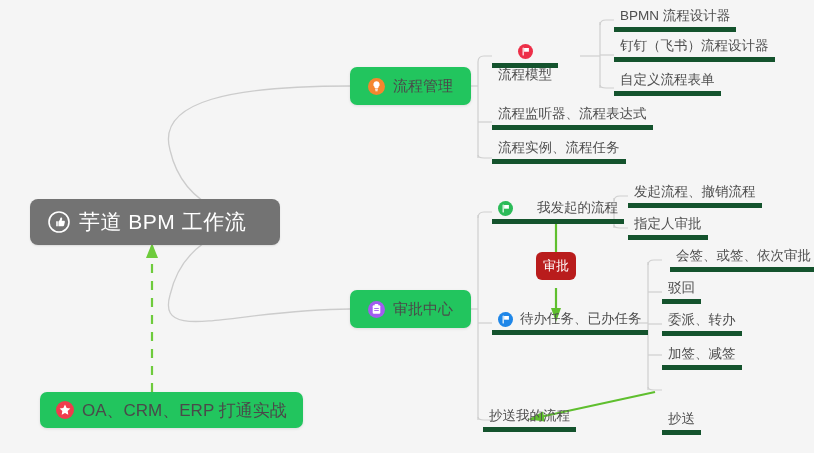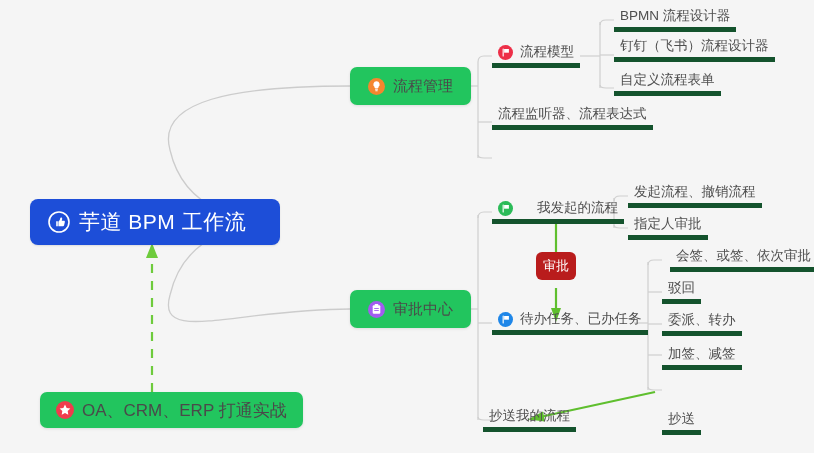--- a/index.html
+++ b/index.html
@@ -22,21 +22,21 @@
     width: 814px;
     height: 453px;
     pointer-events: none;
   }
   
   .root-node {
     position: absolute;
     display: flex;
     align-items: center;
     gap: 9px;
-    background: #1d4ed8;
+    background: #737373;
     border-radius: 8px;
     padding: 0 18px;
     height: 46px;
     box-shadow: 0 1px 2px rgba(0,0,0,0.10);
     box-sizing: border-box;
   }
   .root-label {
     color: #ffffff;
     font-size: 21px;
     letter-spacing: 0.5px;
@@ -186,21 +186,21 @@
       <svg width="17" height="17" viewBox="0 0 17 17">
         <circle cx="8.5" cy="8.5" r="8.5" fill="#F5862E"></circle>
         <path d="M8.5 3.3 a3.1 3.1 0 0 0 -1.9 5.6 v1.1 h3.8 v-1.1 a3.1 3.1 0 0 0 -1.9 -5.6 z" fill="#ffffff"></path>
         <rect x="7" y="10.6" width="3" height="1.1" rx="0.4" fill="#ffffff"></rect>
         <rect x="7.3" y="12.2" width="2.4" height="1.1" rx="0.4" fill="#ffffff"></rect>
       </svg>
     </span>
     <span class="card-label">流程管理</span>
   </div>
 
-  <div class="text-node" style="left:492px; top:44px;">
+  <div class="text-node" style="left:492px; top:44px;flex-direction:column;">
     <span class="ic">
       <svg width="15" height="15" viewBox="0 0 15 15">
         <circle cx="7.5" cy="7.5" r="7.5" fill="#ED2F48"></circle>
         <rect x="4.6" y="3.6" width="1.15" height="7.8" rx="0.5" fill="#ffffff"></rect>
         <path d="M6.1 4 h4.8 v3.7 h-4.8 z" fill="#ffffff"></path>
       </svg>
     </span>
     <span class="tlabel">流程模型</span>
   </div>
 
@@ -209,20 +209,23 @@
   </div>
   <div class="text-node" style="left:614px; top:38px;">
     <span class="tlabel">钉钉（飞书）流程设计器</span>
   </div>
   <div class="text-node" style="left:614px; top:72px;">
     <span class="tlabel">自定义流程表单</span>
   </div>
 
   <div class="text-node" style="left:492px; top:106px;">
     <span class="tlabel">流程监听器、流程表达式</span>
+  </div>
+  <div class="text-node" style="left:492px; top:140px;">
+    <span class="tlabel">流程实例、流程任务</span>
   </div>
 
   <div class="card-node wide" style="left:350px; top:290px;">
     <span class="ic">
       <svg width="17" height="17" viewBox="0 0 17 17">
         <circle cx="8.5" cy="8.5" r="8.5" fill="#A35CF0"></circle>
         <rect x="4.7" y="4.2" width="7.6" height="8.6" rx="1.1" fill="#ffffff"></rect>
         <rect x="6.6" y="2.9" width="3.8" height="2" rx="0.8" fill="#ffffff"></rect>
         <rect x="6.2" y="7" width="4.6" height="0.9" fill="#A35CF0"></rect>
         <rect x="6.2" y="9" width="4.6" height="0.9" fill="#A35CF0"></rect>

